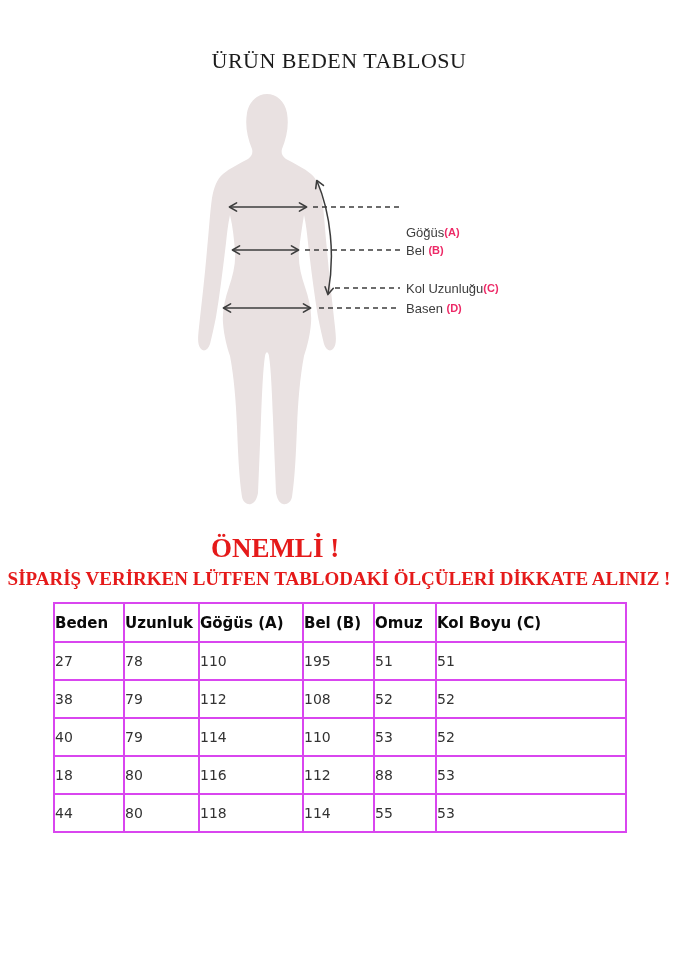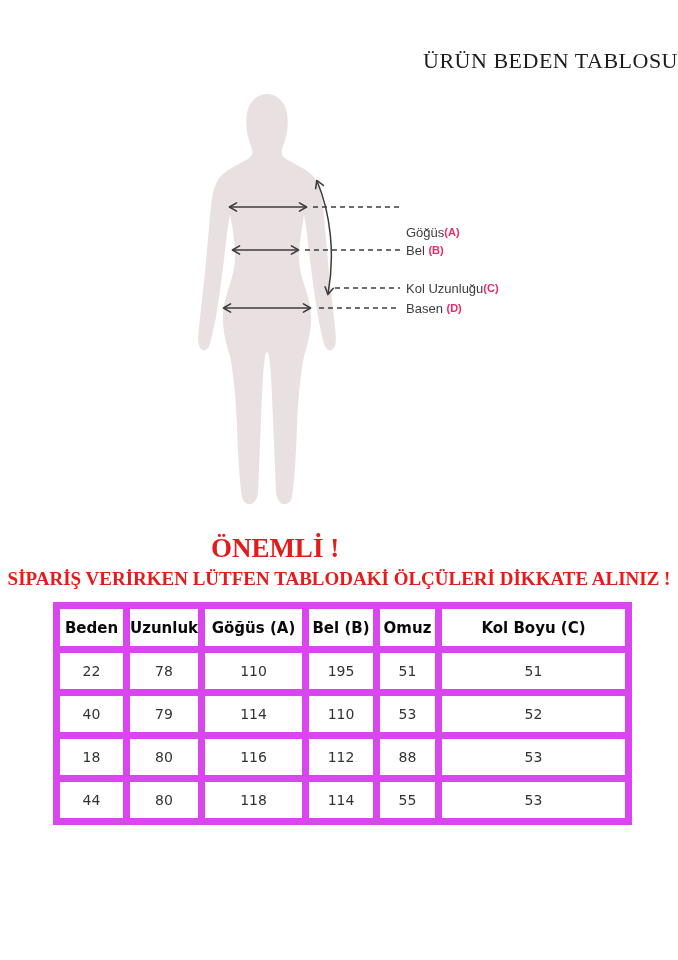--- a/index.html
+++ b/index.html
@@ -1,21 +1,21 @@
 <!DOCTYPE html>
 <html><head>
 <meta charset="utf-8">
 <style>
   html,body{margin:0;padding:0;}
   body{
     width:678px;height:960px;position:relative;background:#ffffff;
     font-family:"Liberation Sans",sans-serif;overflow:hidden;
   }
   .page-title{
-    position:absolute;top:48px;left:0;width:678px;text-align:right;
+    position:absolute;top:48px;left:0;width:678px;text-align:center;
     font-family:"Liberation Serif",serif;font-size:22px;letter-spacing:0.5px;
     color:#1c1c1c;
   }
   #figure-svg{position:absolute;left:0;top:0;z-index:0;}
   .meas-label{
     position:absolute;left:406px;z-index:2;
     font-family:"Liberation Sans",sans-serif;font-size:13px;color:#3d3d3d;
     white-space:nowrap;line-height:15px;
   }
   .meas-label .key{
@@ -34,21 +34,21 @@
     position:absolute;top:568px;left:0;width:678px;text-align:center;
     font-family:"Liberation Serif",serif;font-weight:700;font-size:19px;
     color:#e51a1a;white-space:nowrap;
   }
   table.size-table{
     position:absolute;left:53px;top:602px;width:572px;
     border-collapse:collapse;table-layout:fixed;
     font-family:"DejaVu Sans",sans-serif;
   }
   table.size-table th, table.size-table td{
-    border:7px solid #d946ef;text-align:center;vertical-align:middle;
+    border:2px solid #d946ef;text-align:left;vertical-align:middle;
     padding:0;
   }
   table.size-table th{
     height:37px;font-size:15px;font-weight:700;color:#0a0a0a;
   }
   table.size-table td{
     height:36px;font-size:14px;font-weight:400;color:#333333;
   }
 </style>
 </head>
@@ -130,26 +130,34 @@
       <th>Beden</th>
       <th>Uzunluk</th>
       <th>Göğüs (A)</th>
       <th>Bel (B)</th>
       <th>Omuz</th>
       <th>Kol Boyu (C)</th>
     </tr>
   </thead>
   <tbody>
     <tr>
-      <td>22</td>
+      <td>27</td>
       <td>78</td>
       <td>110</td>
       <td>195</td>
       <td>51</td>
       <td>51</td>
+    </tr>
+    <tr>
+      <td>38</td>
+      <td>79</td>
+      <td>112</td>
+      <td>108</td>
+      <td>52</td>
+      <td>52</td>
     </tr>
     <tr>
       <td>40</td>
       <td>79</td>
       <td>114</td>
       <td>110</td>
       <td>53</td>
       <td>52</td>
     </tr>
     <tr>

